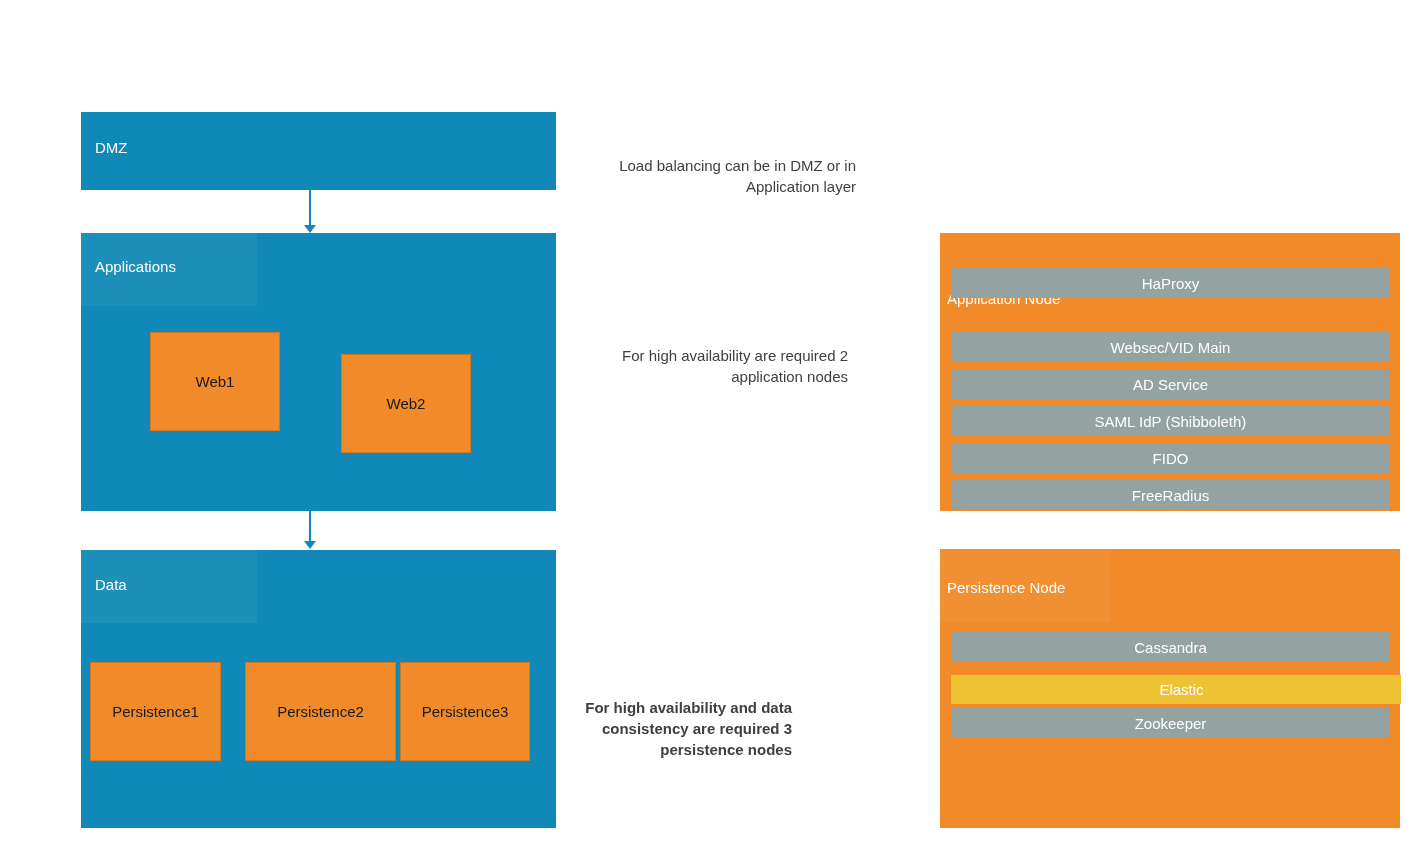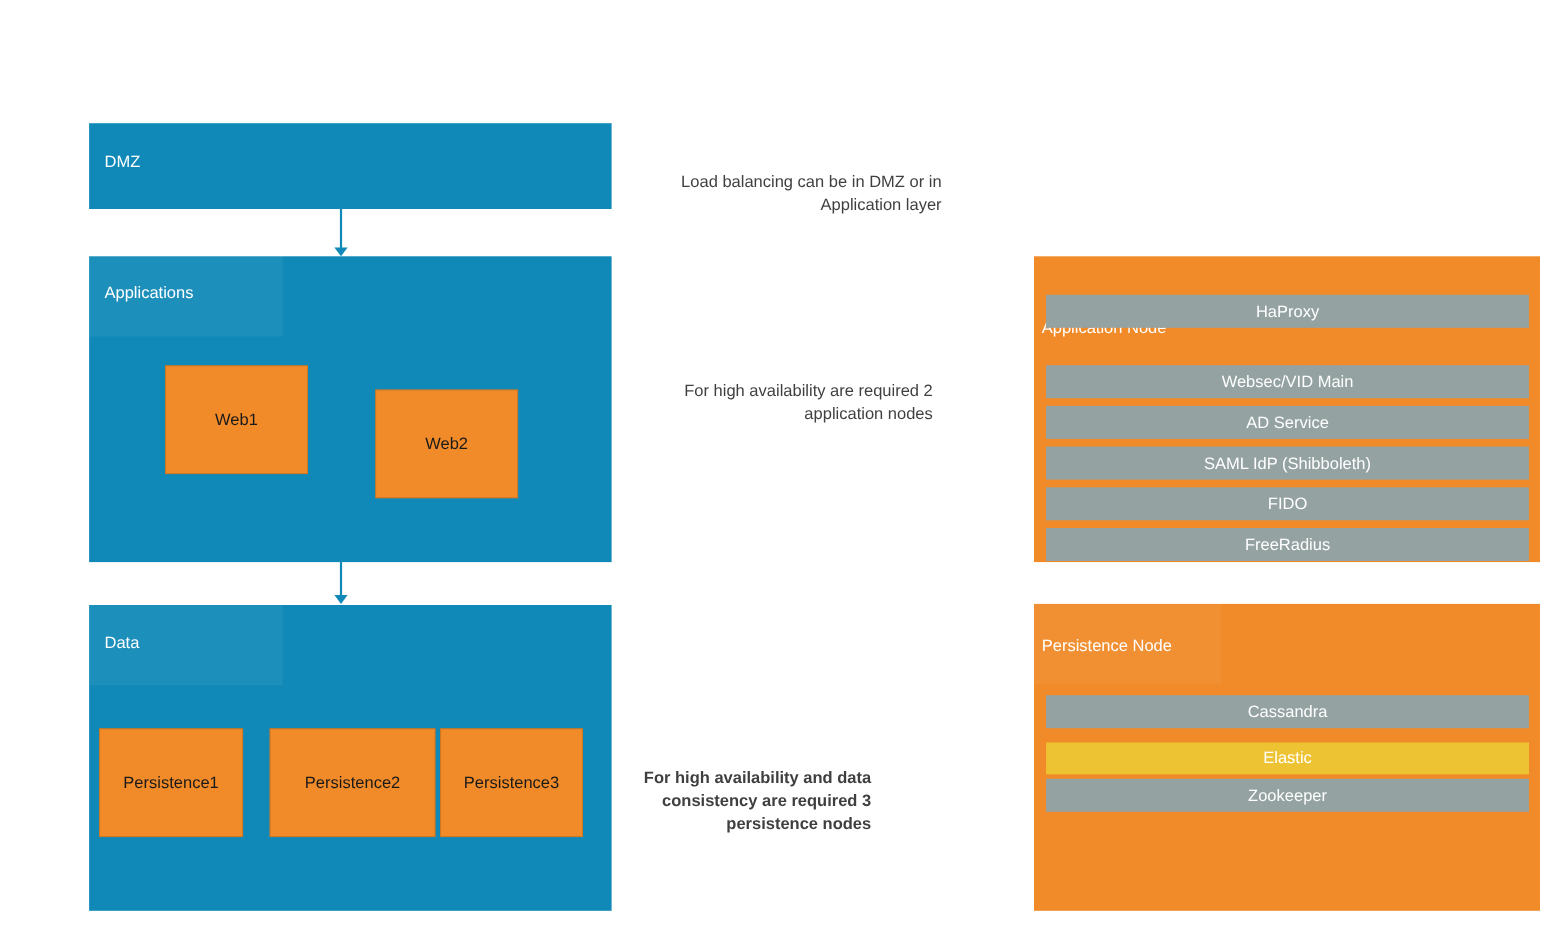--- a/index.html
+++ b/index.html
@@ -149,17 +149,17 @@
     <div class="service-bar" style="top:136px;">AD Service</div>
     <div class="service-bar" style="top:173px;">SAML IdP (Shibboleth)</div>
     <div class="service-bar" style="top:210px;">FIDO</div>
     <div class="service-bar" style="top:247px;">FreeRadius</div>
   </div>
 
   <div class="node-box" style="left:940px; top:549px; width:460px; height:279px;">
     <div class="label-shade" style="width:170px; height:73px;"></div>
     <div class="node-box-label" style="left:7px; top:30px;">Persistence Node</div>
     <div class="service-bar" style="top:83px;">Cassandra</div>
-    <div class="service-bar highlight" style="top:126px; height:29px;">Elastic</div>
+    <div class="service-bar highlight" style="top:126px; height:29px;padding-left:11px;">Elastic</div>
     <div class="service-bar" style="top:159px;">Zookeeper</div>
   </div>
 
 </div>
 
 </body></html>

